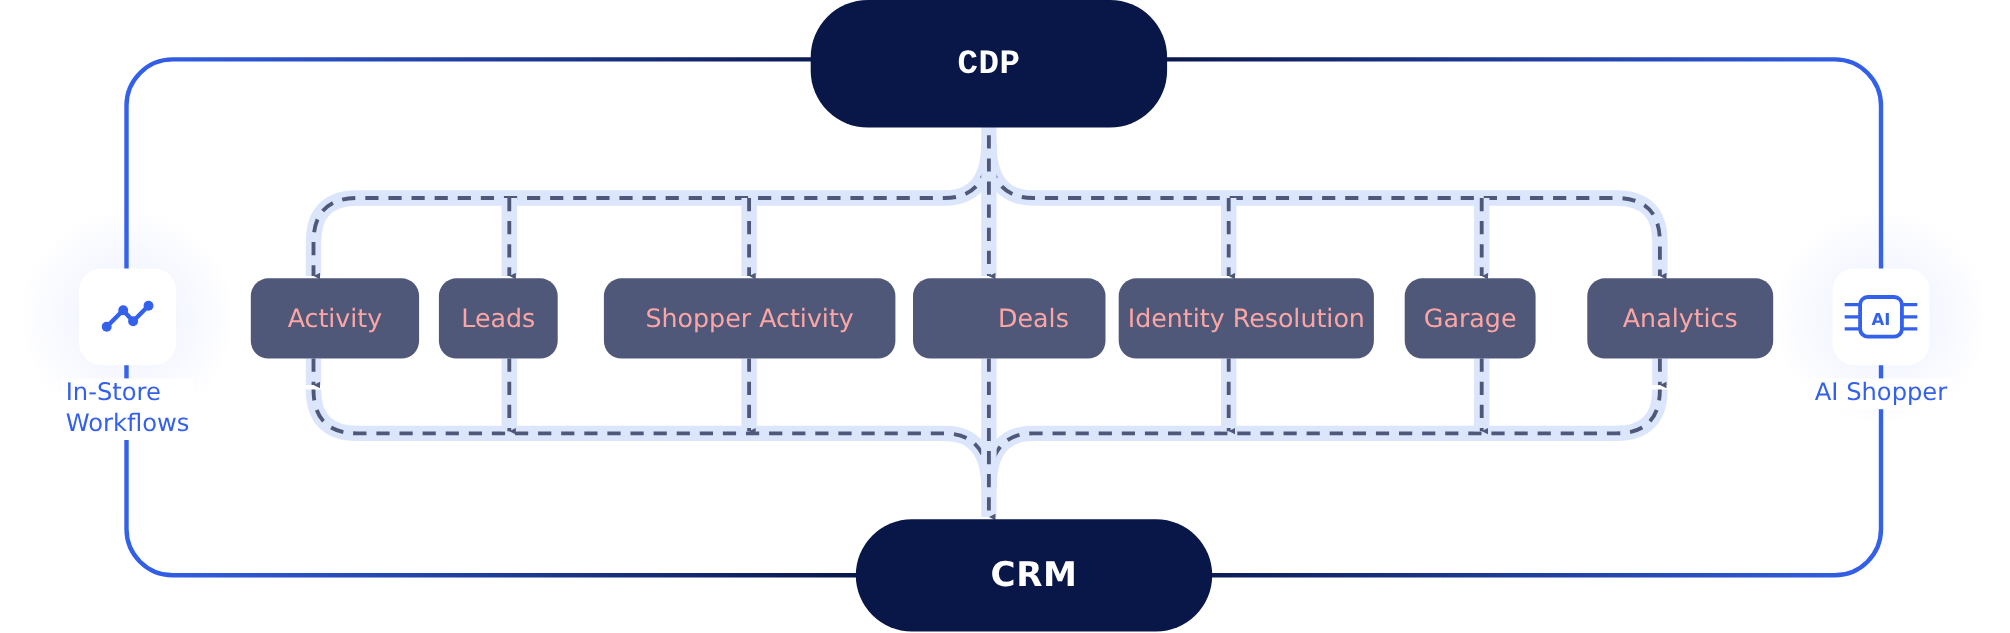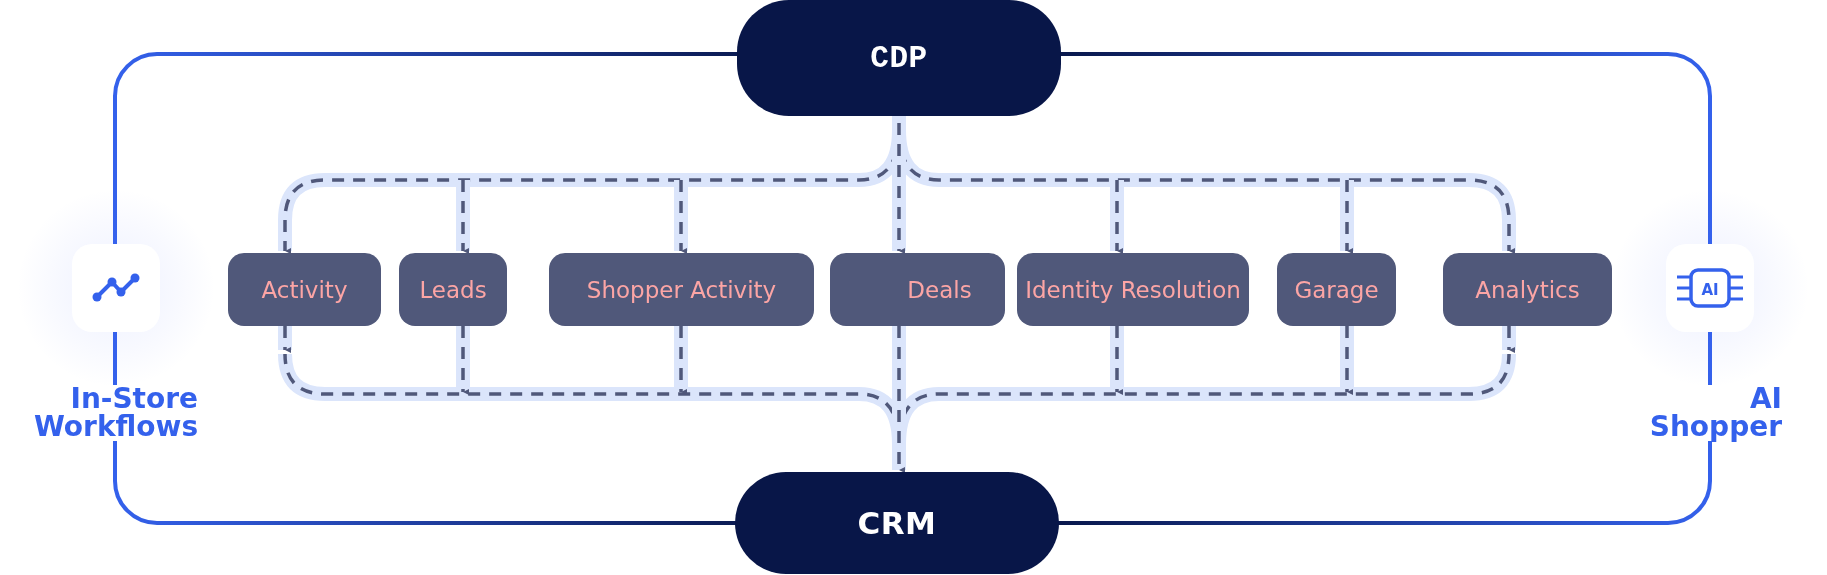--- a/index.html
+++ b/index.html
@@ -1,24 +1,24 @@
 <!DOCTYPE html>
 <html><head>
 <meta charset="utf-8">
 <style>
   html,body{margin:0;padding:0;background:#ffffff;}
   body{width:1827px;height:575px;position:relative;overflow:hidden;font-family:"DejaVu Sans","Liberation Sans",sans-serif;}
   #stage{position:absolute;left:0;top:0;width:1827px;height:575px;}
   svg#diagram{position:absolute;left:0;top:0;}
   .pill{position:absolute;background:#081648;border-radius:52px;color:#fff;font-weight:bold;font-size:31px;display:flex;align-items:center;justify-content:center;letter-spacing:0.5px;}
   .node{position:absolute;top:253px;height:73px;background:#50587a;border-radius:16px;color:#fca5a5;font-size:23px;display:flex;align-items:center;justify-content:center;white-space:nowrap;}
-  .side{position:absolute;display:flex;flex-direction:column;align-items:center;gap:41px;}
+  .side{position:absolute;display:flex;flex-direction:column;align-items:center;}
   .glow{position:absolute;width:200px;height:200px;border-radius:50%;background:radial-gradient(circle,rgba(80,110,255,0.10) 0%,rgba(80,110,255,0.04) 45%,rgba(255,255,255,0) 70%);}
   .tile{position:relative;width:88px;height:88px;background:#fff;border-radius:20px;display:flex;align-items:center;justify-content:center;}
-  .side-label{position:relative;color:#3461ec;font-weight:bold;font-size:28px;text-align:right;line-height:28px;margin-top:12px;background:#fff;padding:0 4px;}
+  .side-label{position:relative;color:#3461ec;font-weight:normal;font-size:22px;text-align:left;line-height:28px;margin-top:12px;background:#fff;padding:0 4px;}
 </style>
 </head>
 <body>
 
 <div id="stage">
 
   <svg id="diagram" width="1827" height="575" viewBox="0 0 1827 575">
     <defs>
       <linearGradient id="frameTop" x1="0" y1="0" x2="1" y2="0">
         <stop offset="0" stop-color="#3461ec"></stop>
@@ -66,21 +66,21 @@
         <path d="M1347,326 L1347,392" fill="none" stroke="#50587a" stroke-width="3.5" stroke-dasharray="12 9" marker-end="url(#arrow)"></path>
         <path d="M899,326 L899,470" fill="none" stroke="#dbe5fb" stroke-width="14" stroke-linecap="butt"></path>
         <path d="M899,326 L899,470" fill="none" stroke="#50587a" stroke-width="3.5" stroke-dasharray="12 9" marker-end="url(#arrow)"></path>
       </g>
   </svg>
 
   <div class="pill" style="left:737px;top:0px;width:324px;height:116px;font-family:Liberation Mono, monospace;">
     <span>CDP</span>
   </div>
 
-  <div class="pill" style="left:735px;top:472px;width:324px;height:102px;text-align:center;">
+  <div class="pill" style="left:778px;top:472px;width:324px;height:102px;text-align:center;">
     <span>CRM</span>
   </div>
 
   <div class="node" style="left:228px;width:153px;">
       <span>Activity</span>
     </div>
   <div class="node" style="left:399px;width:108px;">
       <span>Leads</span>
     </div>
   <div class="node" style="left:549px;width:265px;">

